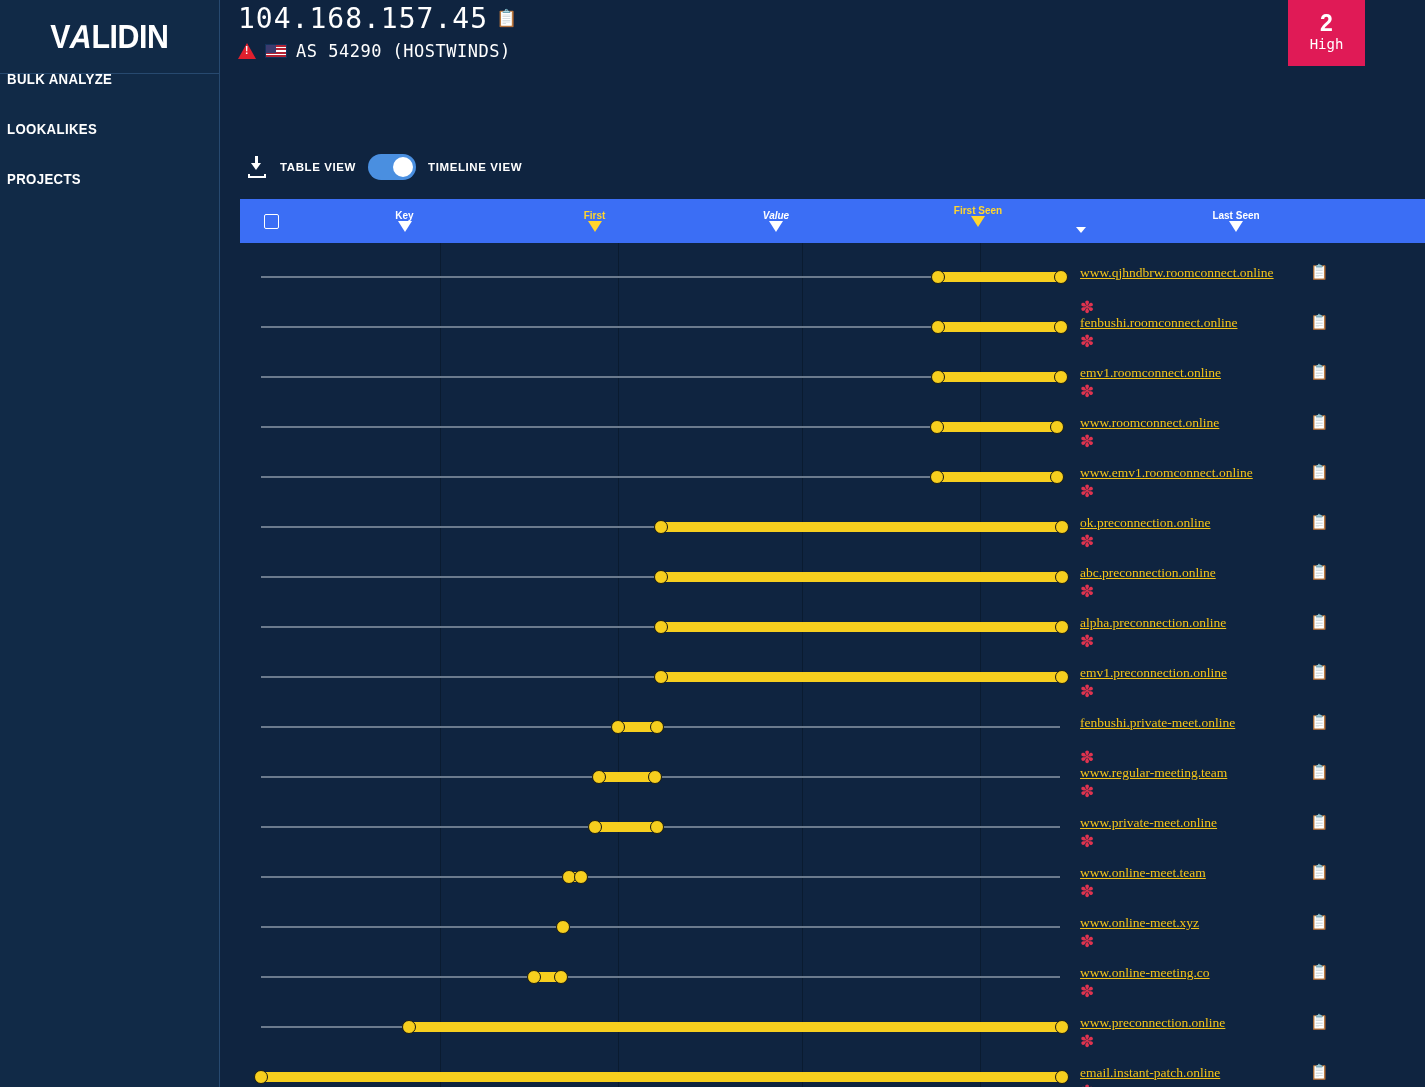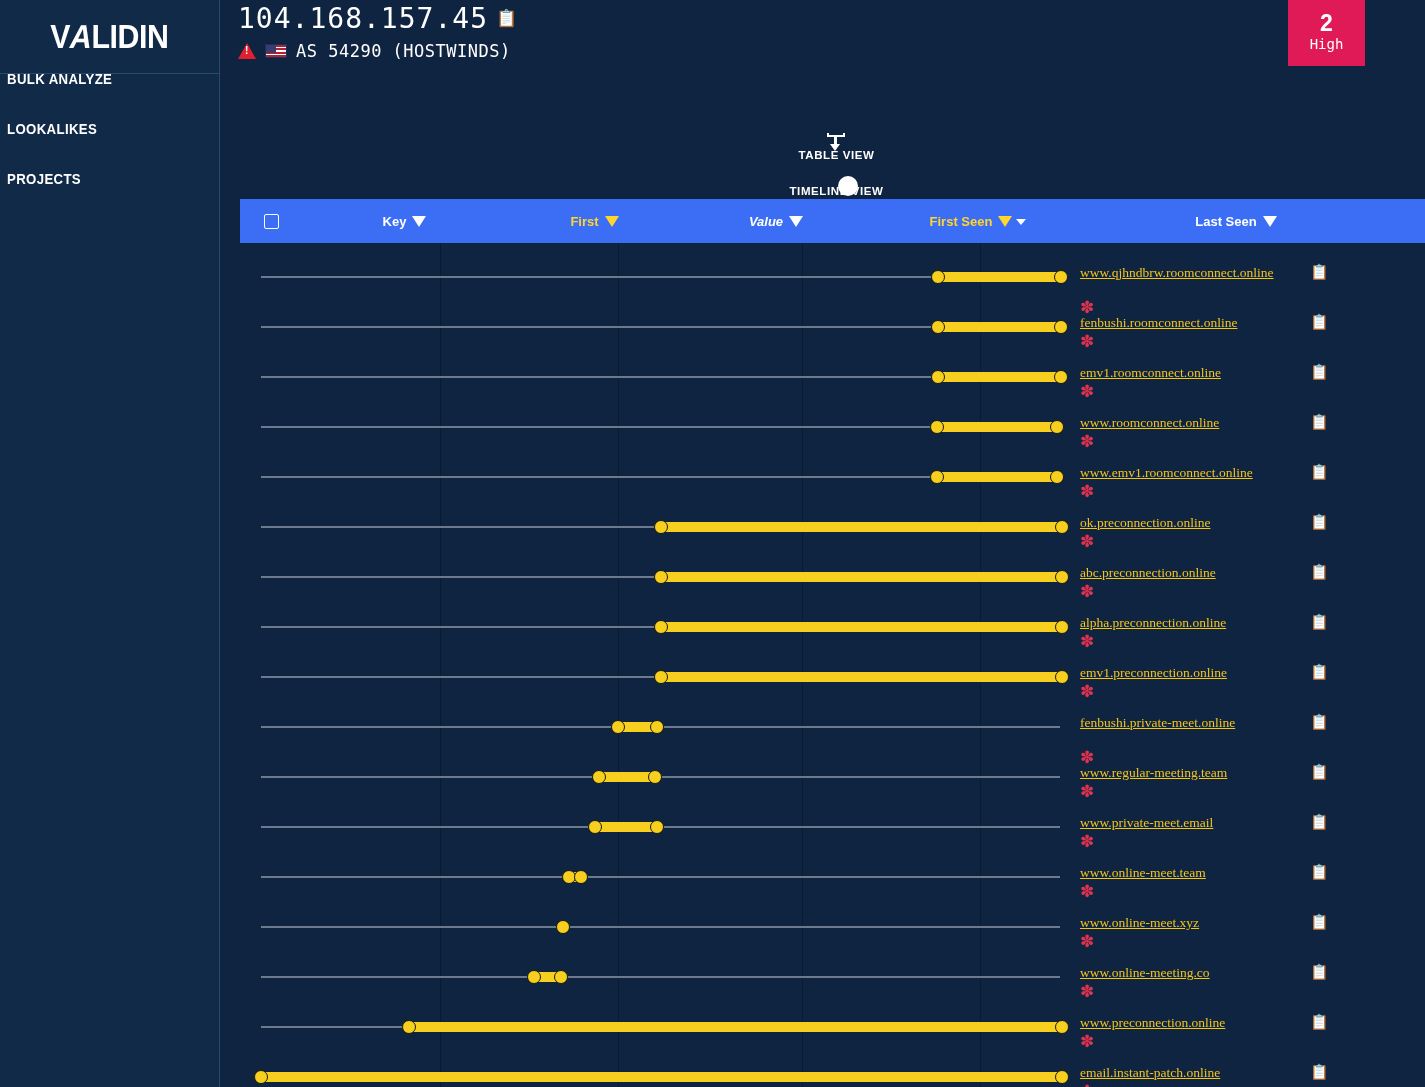--- a/index.html
+++ b/index.html
@@ -165,21 +165,20 @@
   }
   .tab.muted { color: #8499b5; }
 
   
   #viewbar {
     position: absolute; left: 220px; top: 137px;
     width: 1205px; height: 60px;
     display: flex; align-items: center;
     padding-left: 28px;
     gap: 12px;
-    flex-direction: column;
   }
   .dl-icon { width: 20px; height: 22px; position: relative; cursor: pointer; }
   .dl-icon .arr {
     position: absolute; left: 7px; top: 0;
     width: 3px; height: 9px; background: #ffffff;
   }
   .dl-icon .head {
     position: absolute; left: 3px; top: 7px;
     width: 0; height: 0;
     border-left: 5px solid transparent;
@@ -212,26 +211,26 @@
 
   
   #table-head {
     position: absolute; left: 240px; top: 199px;
     width: 1185px; height: 44px;
     background: #3b6ef5;
     display: flex; align-items: center;
   }
   .th {
     display: flex; align-items: center; justify-content: center;
-    gap: 6px;
     font-weight: bold;
-    font-size: 13px;
+    font-size: 10px;
     color: #ffffff;
     cursor: pointer;
     white-space: nowrap;
+    flex-direction: column;
   }
   .th.gold { color: #ffd62e; }
   .th-check { width: 62px; justify-content: center; }
   .chk {
     width: 15px; height: 15px;
     border: 1.5px solid #ffffff;
     border-radius: 2px;
     background: transparent;
     cursor: pointer;
   }
@@ -499,21 +498,21 @@
         <div class="dot" style="left: 408px;"></div>
         <a class="lbl">www.regular-meeting.team</a>
         <span class="copy-row">📋</span>
         <span class="star" style="top: 31px;">✽</span>
       </div>
       <div class="row" style="top: 559px;">
         <div class="baseline"></div>
         <div class="bar" style="left: 355px; width: 62px;"></div>
         <div class="dot" style="left: 348px;"></div>
         <div class="dot" style="left: 410px;"></div>
-        <a class="lbl">www.private-meet.email</a>
+        <a class="lbl">www.private-meet.online</a>
         <span class="copy-row">📋</span>
         <span class="star" style="top: 31px;">✽</span>
       </div>
       <div class="row" style="top: 609px;">
         <div class="baseline"></div>
         <div class="bar" style="left: 329px; width: 12px;"></div>
         <div class="dot" style="left: 322px;"></div>
         <div class="dot" style="left: 334px;"></div>
         <a class="lbl">www.online-meet.team</a>
         <span class="copy-row">📋</span>

